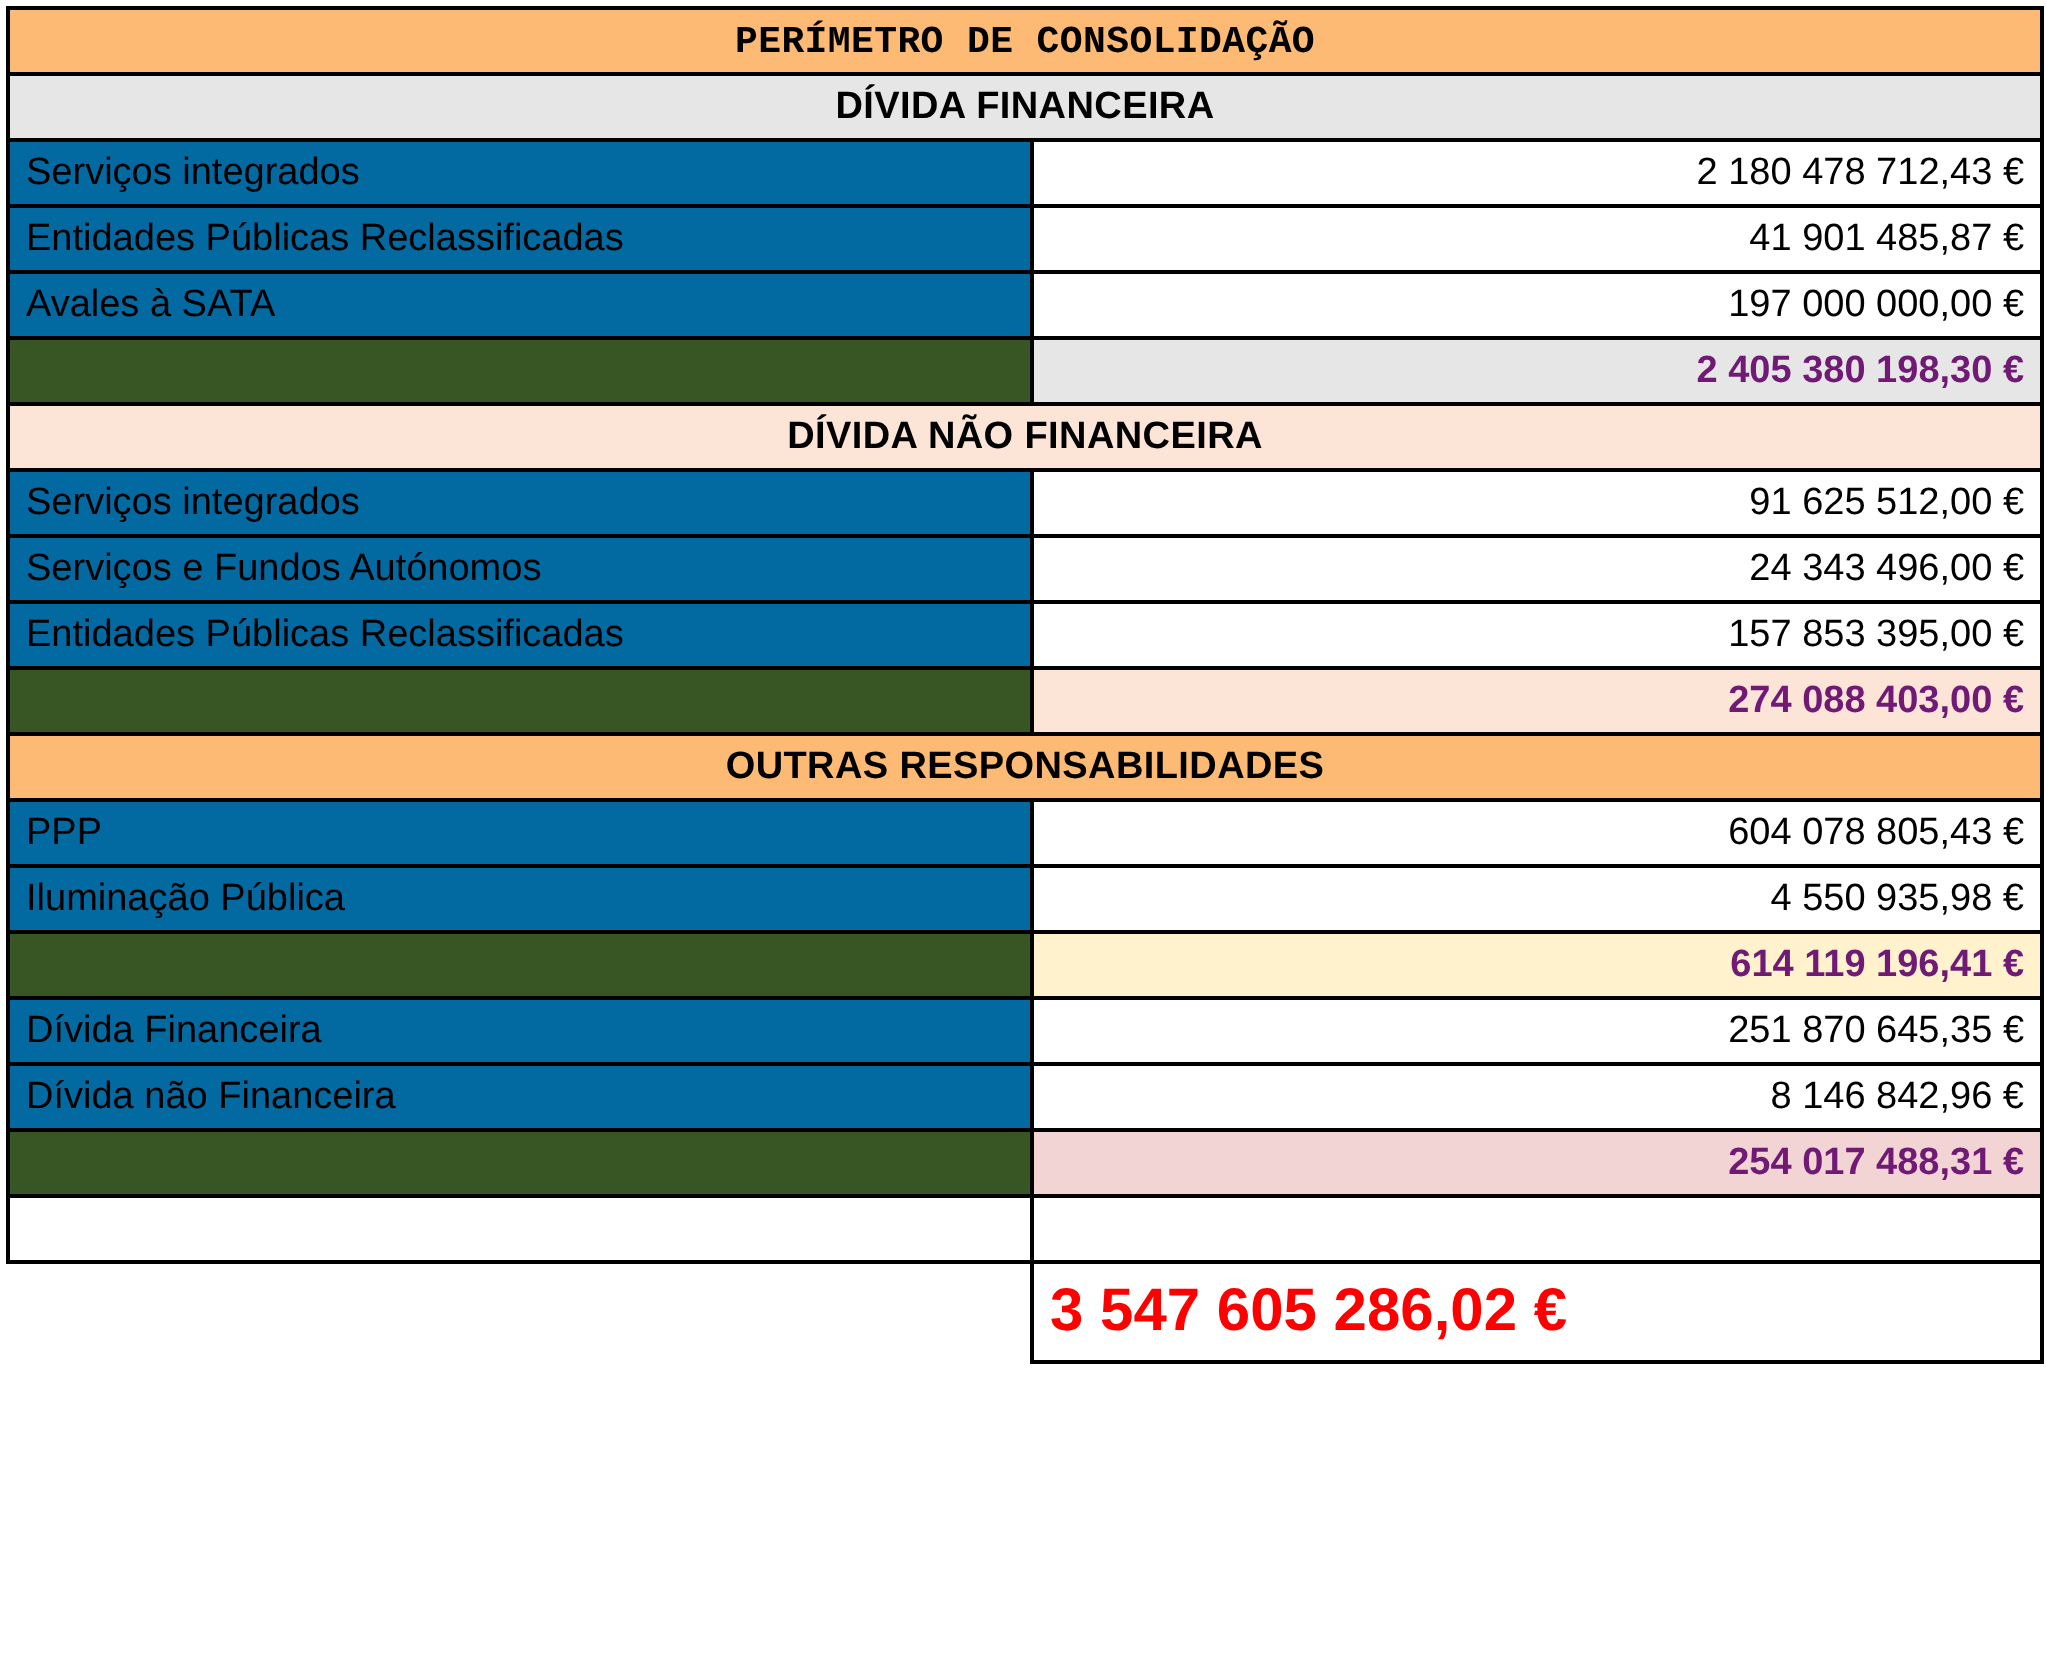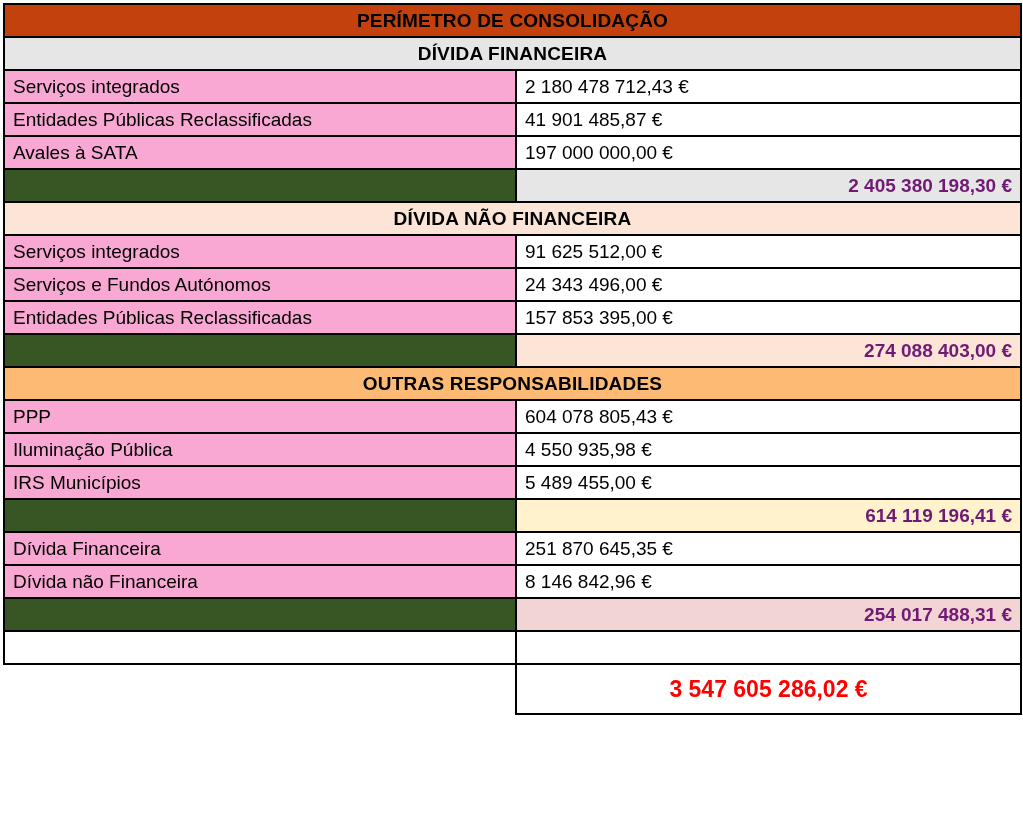--- a/index.html
+++ b/index.html
@@ -38,31 +38,32 @@
   col.c-label { width: 512px; }
   col.c-value { width: 505px; }
 
   .section-header {
     text-align: center;
     font-weight: bold;
     letter-spacing: 0.2px;
     font-size: 19px;
     height: 43px;
   }
-  .sec-green   { background: #c2410c; }
+  .sec-green   { background: #fdba74; font-family: Liberation Mono, monospace; }
   .sec-grey    { background: #e6e6e6; }
   .sec-peach   { background: #fce4d6; }
   .sec-yellow  { background: #fdba74; }
   .sec-pink    { background: #f2d4d4; }
 
   .label-cell {
     text-align: left;
-    background: #f9a8d4;
+    background: #0369a1;
   }
   .value-cell {
+    text-align: right;
     background: #ffffff;
   }
   .total-filler {
     background: #375623;
     border: 2px solid #000000;
   }
   .total-value {
     text-align: right;
     font-weight: bold;
     color: #701a75;
@@ -72,24 +73,24 @@
   .tv-peach  { background: #fce4d6; }
   .tv-yellow { background: #fff2cc; }
   .tv-pink   { background: #f2d4d4; margin-top: 36px; }
 
   .spacer-row td {
     border: none;
     height: 16px;
     background: #ffffff;
   }
   .grand-row td.grand-value {
-    text-align: center;
+    text-align: left;
     font-weight: bold;
     color: #ff0000;
-    font-size: 23px;
+    font-size: 30px;
     background: #ffffff;
     height: 50px;
     border: 2px solid #000000;
   }
   .grand-row td.grand-blank {
     border: none;
     background: #ffffff;
   }
 </style>
 </head>
@@ -152,24 +153,20 @@
       </tr>
       <tr>
         <td class="label-cell">PPP</td>
         <td class="value-cell">604 078 805,43 €</td>
       </tr>
       <tr>
         <td class="label-cell">Iluminação Pública</td>
         <td class="value-cell">4 550 935,98 €</td>
       </tr>
       <tr>
-        <td class="label-cell">IRS Municípios</td>
-        <td class="value-cell">5 489 455,00 €</td>
-      </tr>
-      <tr>
         <td class="total-filler"></td>
         <td class="total-value tv-yellow">614 119 196,41 €</td>
       </tr>
 
       <tr>
         <td class="label-cell">Dívida Financeira</td>
         <td class="value-cell">251 870 645,35 €</td>
       </tr>
       <tr>
         <td class="label-cell">Dívida não Financeira</td>

